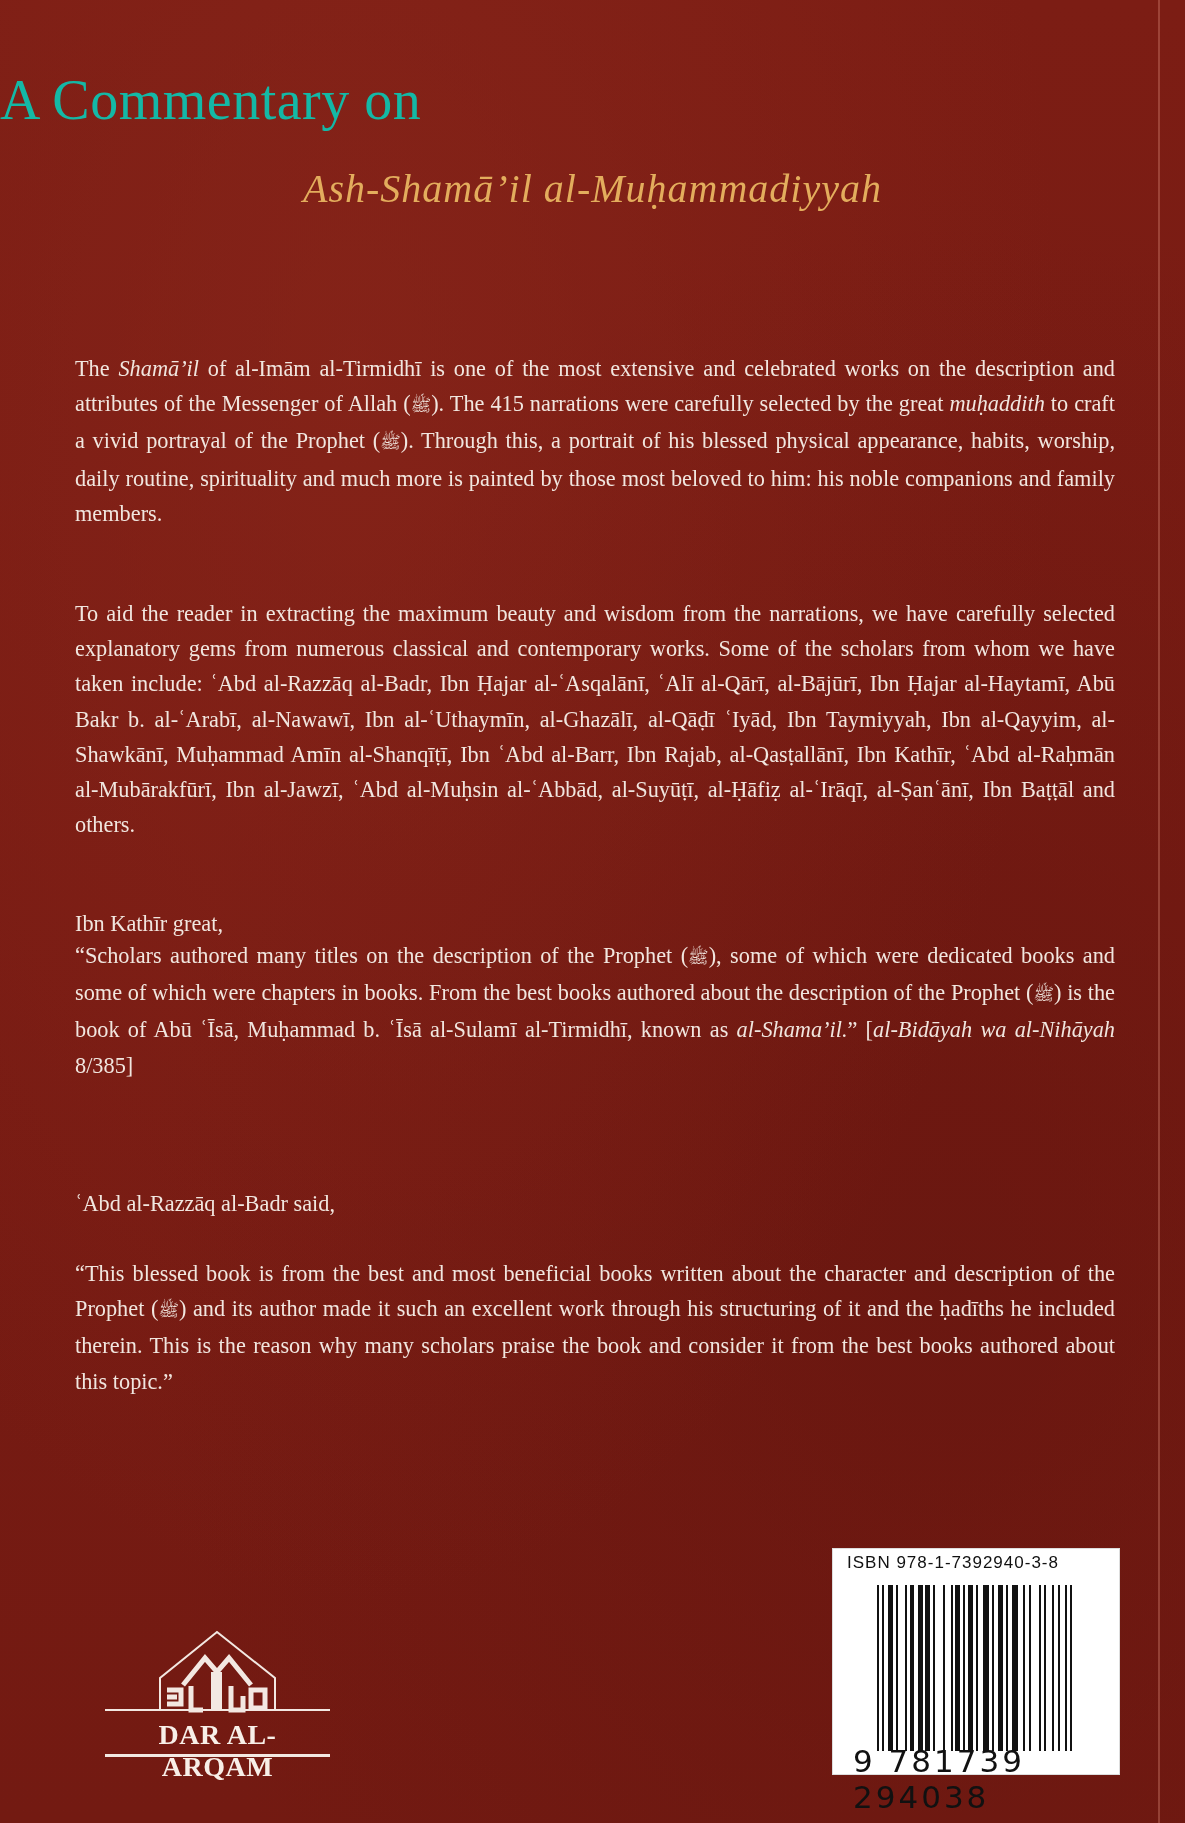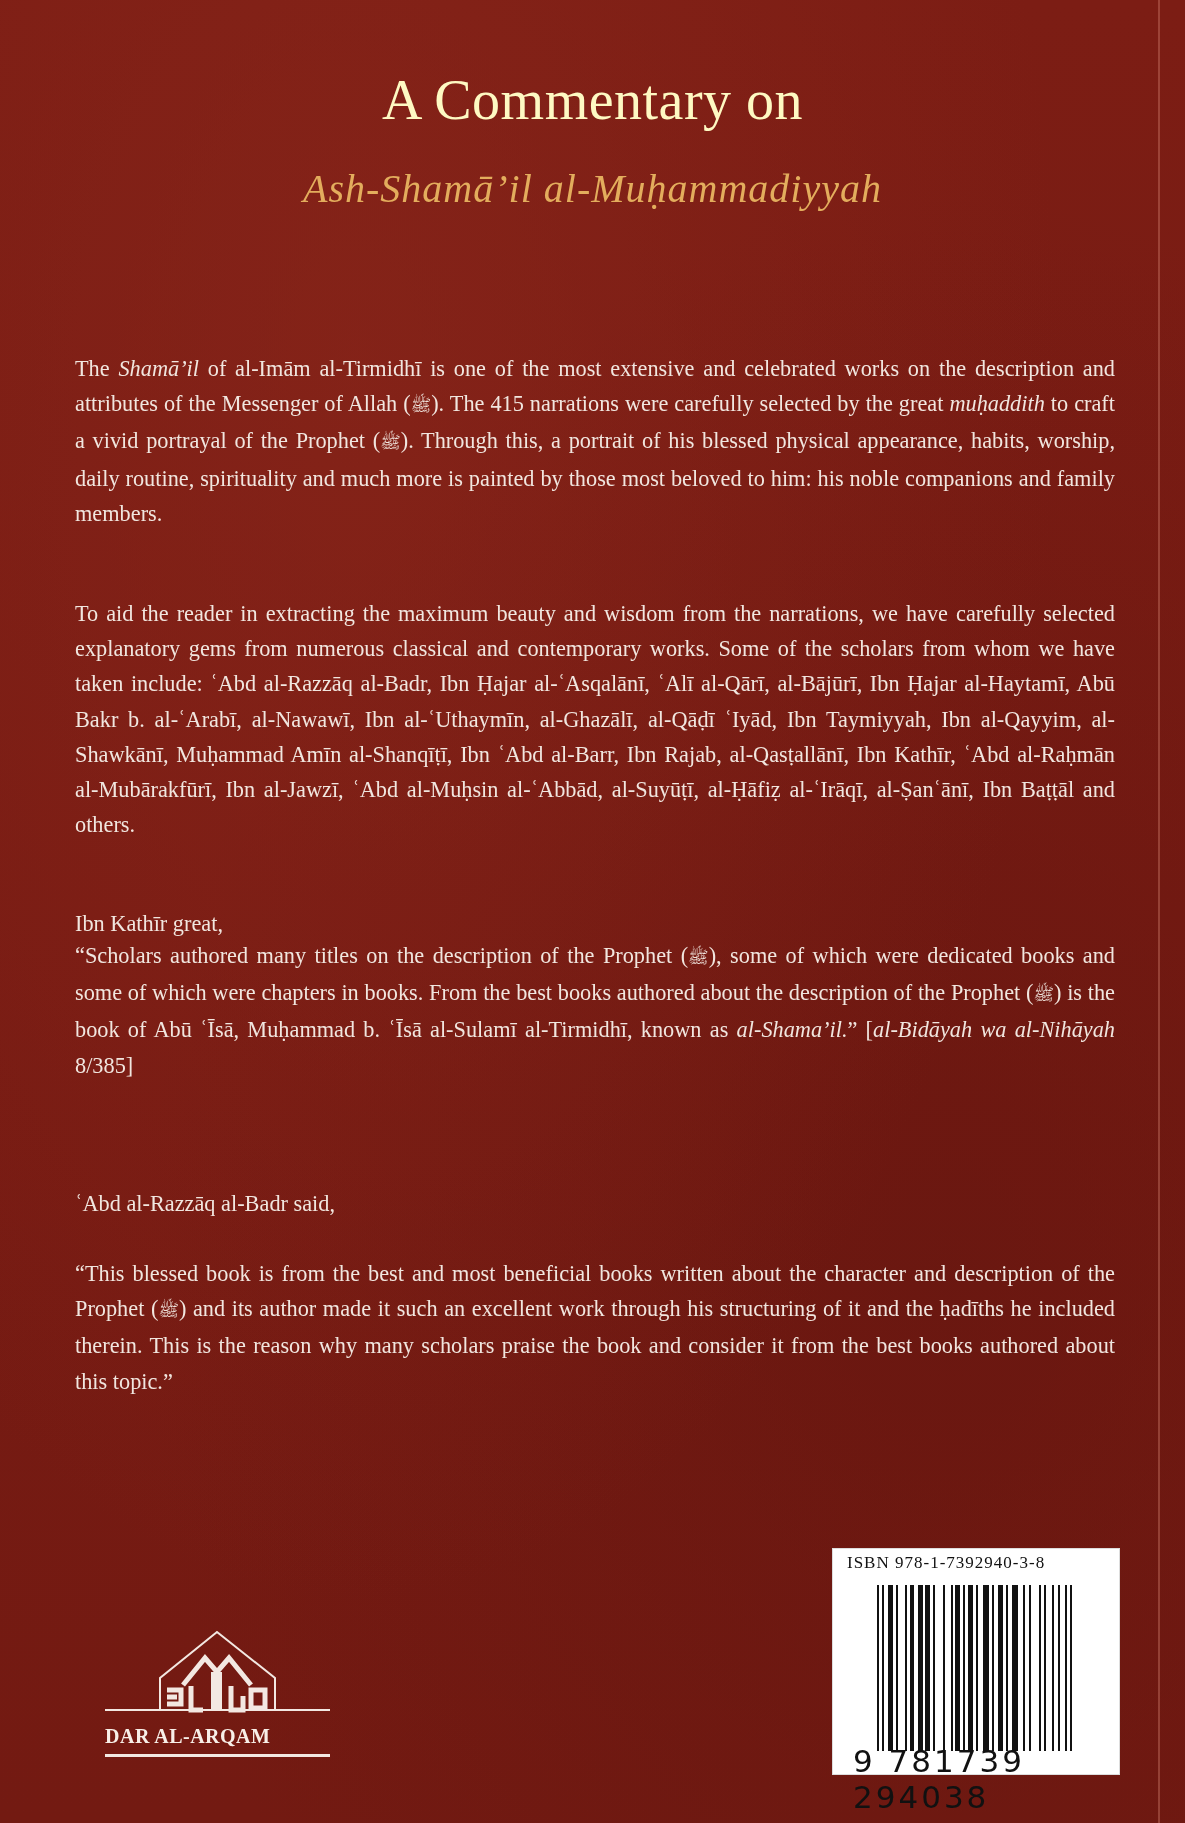--- a/index.html
+++ b/index.html
@@ -13,22 +13,22 @@
     position: relative;
     font-family: "DejaVu Serif", "Liberation Serif", serif;
     color: #f3e9e4;
   }
   .spine-fold {
     position: absolute; top: 0; bottom: 0; left: 1158px; width: 2px;
     background: rgba(220,140,120,0.35);
   }
   .title {
     position: absolute; left: 0; right: 0; top: 68px;
-    text-align: center; font-family: "Liberation Serif", serif;
-    font-size: 56px; color: #fef9c3; letter-spacing: 0.5px;
+    text-align: left; font-family: "Liberation Serif", serif;
+    font-size: 56px; color: #14b8a6; letter-spacing: 0.5px;
   }
   .subtitle {
     position: absolute; left: 0; right: 0; top: 165px;
     text-align: center; font-family: "Liberation Serif", serif;
     font-style: italic; font-size: 40px; color: #e3ad5d; letter-spacing: 1px;
   }
   .body {
     position: absolute; left: 75px; width: 1040px;
     font-family: "Liberation Serif", serif;
     font-size: 22.3px; line-height: 35.2px; color: #f1e6df;
@@ -36,40 +36,40 @@
     margin-top: 6px;
   }
   .body p { margin: 0; }
   .pbuh { font-size: 17px; letter-spacing: 0; }
   .barcode-box {
     position: absolute; left: 832px; top: 1548px; width: 286px; height: 225px;
     background: #ffffff; border: 1px solid #ddd;
   }
   .isbn-label {
     position: absolute; left: 14px; top: 4px;
-    font-family: Liberation Serif, serif; font-size: 17px; color: #111;
+    font-family: Liberation Sans, sans-serif; font-size: 17px; color: #111;
     letter-spacing: 1px;
   }
   .bars {
     position: absolute; left: 44px; top: 36px; width: 230px; height: 166px;
     display: flex; align-items: stretch;
   }
   .bars span { display: block; background: #111; height: 100%; }
   .ean-digits {
     position: absolute; left: 20px; top: 194px;
     font-family: "DejaVu Sans", sans-serif; font-size: 31px; color: #111;
     letter-spacing: 3px;
   }
   .logo {
     position: absolute; left: 105px; top: 1630px; width: 225px; height: 130px;
   }
   .logo-text {
-    position: absolute; left: 0; right: 0; top: 89px; 
-    font-family: "Liberation Serif", serif; font-weight: bold; font-size: 20px;
-    color: #f8efe8; letter-spacing: 0.5px; margin-top: 6px;
+    position: absolute; left: 0; right: 0; top: 89px; text-align: center;
+    font-family: "Liberation Serif", serif; font-weight: bold; font-size: 28px;
+    color: #f8efe8; letter-spacing: 0.5px;
   }
   .logo-underline {
     position: absolute; left: 0; right: 0; top: 124px; height: 3px; background: #f3e8e2;
   }
 </style>
 </head>
 <body>
 
 <div class="spine-fold"></div>
 

